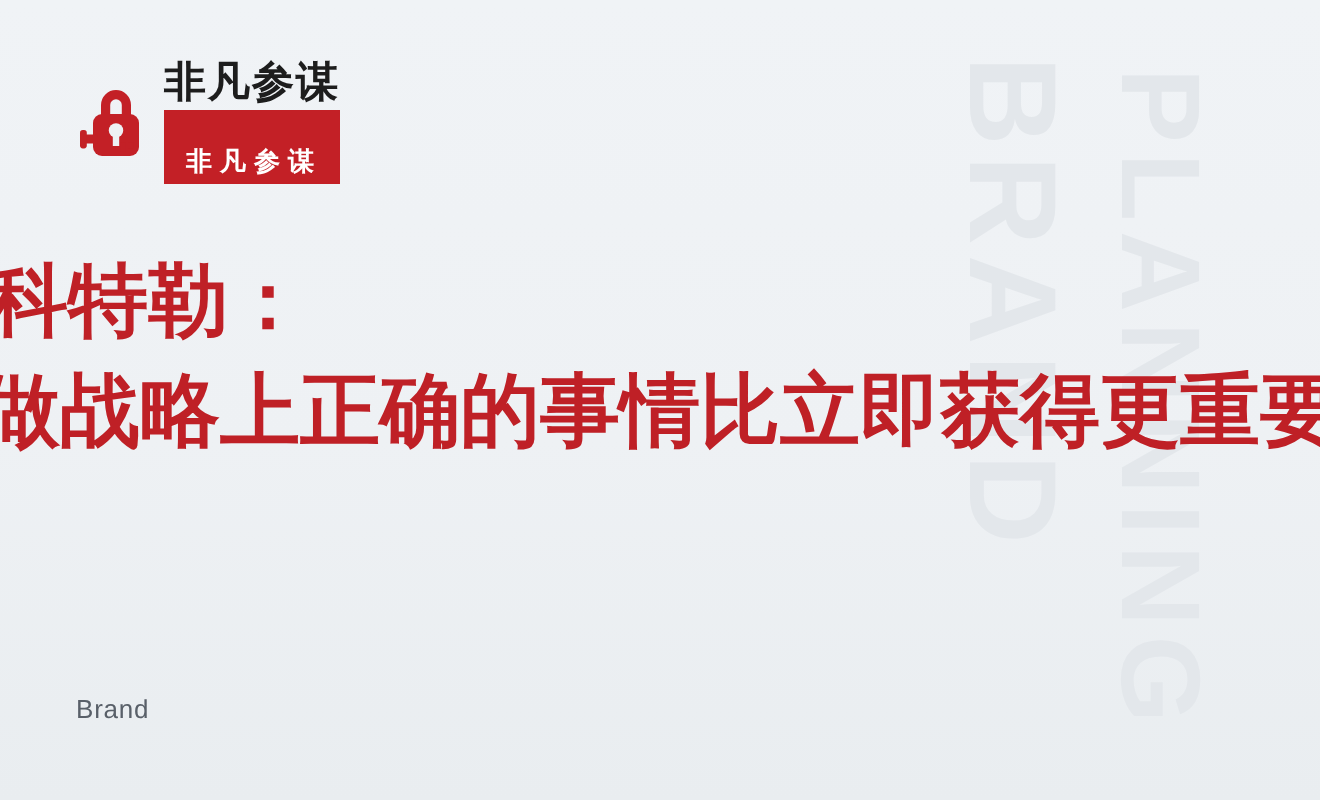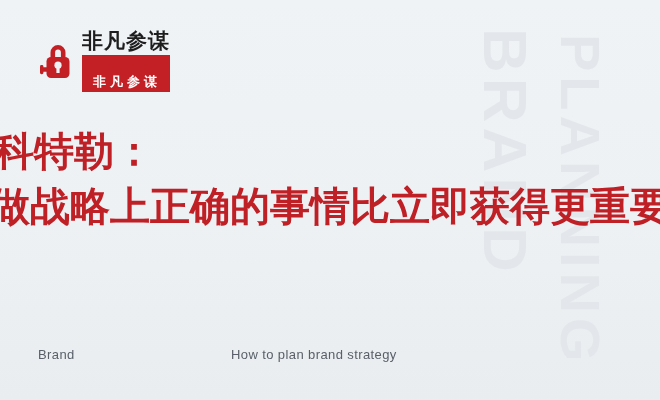--- a/index.html
+++ b/index.html
@@ -181,16 +181,15 @@
   </div>
 
 
   <div class="headline">
     <div class="headline-line headline-line-1">科特勒：</div>
     <div class="headline-line headline-line-2">做战略上正确的事情比立即获得更重要</div>
   </div>
 
   <div class="footer">
     <span class="footer-item footer-brand">Brand</span>
-    <span class="footer-item footer-subtitle">How to plan brand strategy</span>
   </div>
 
 </div>
 
 </body></html>

